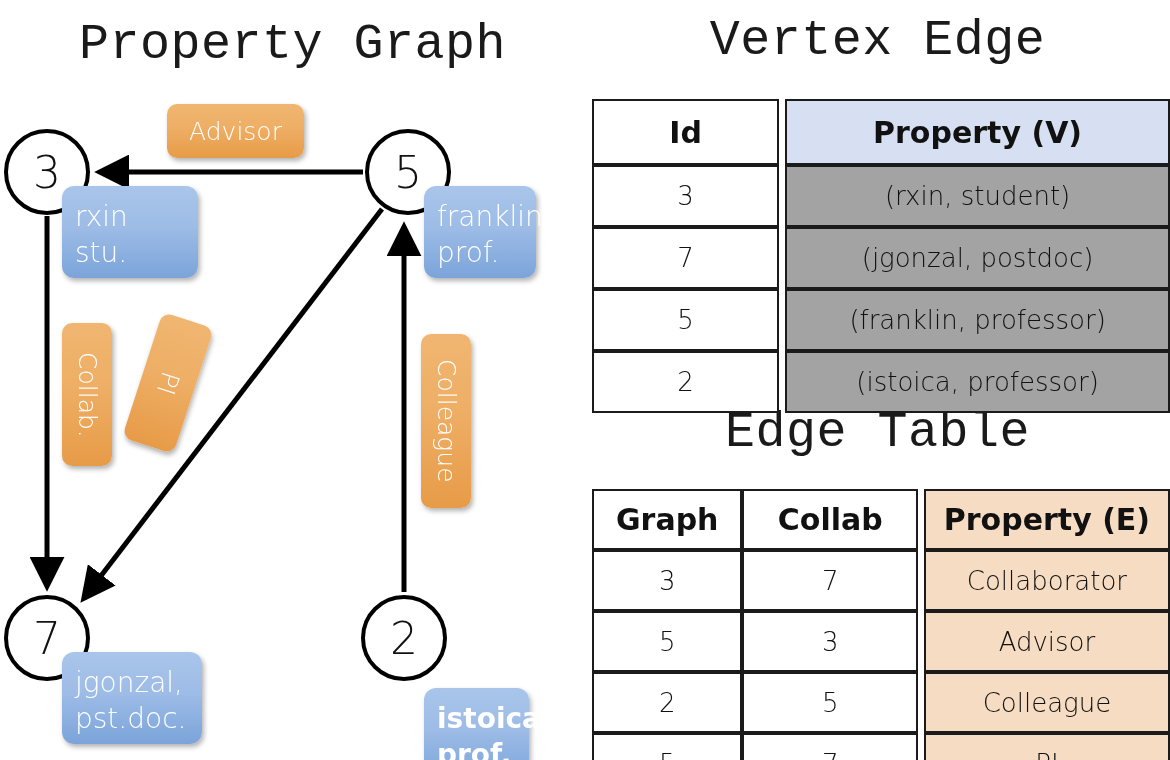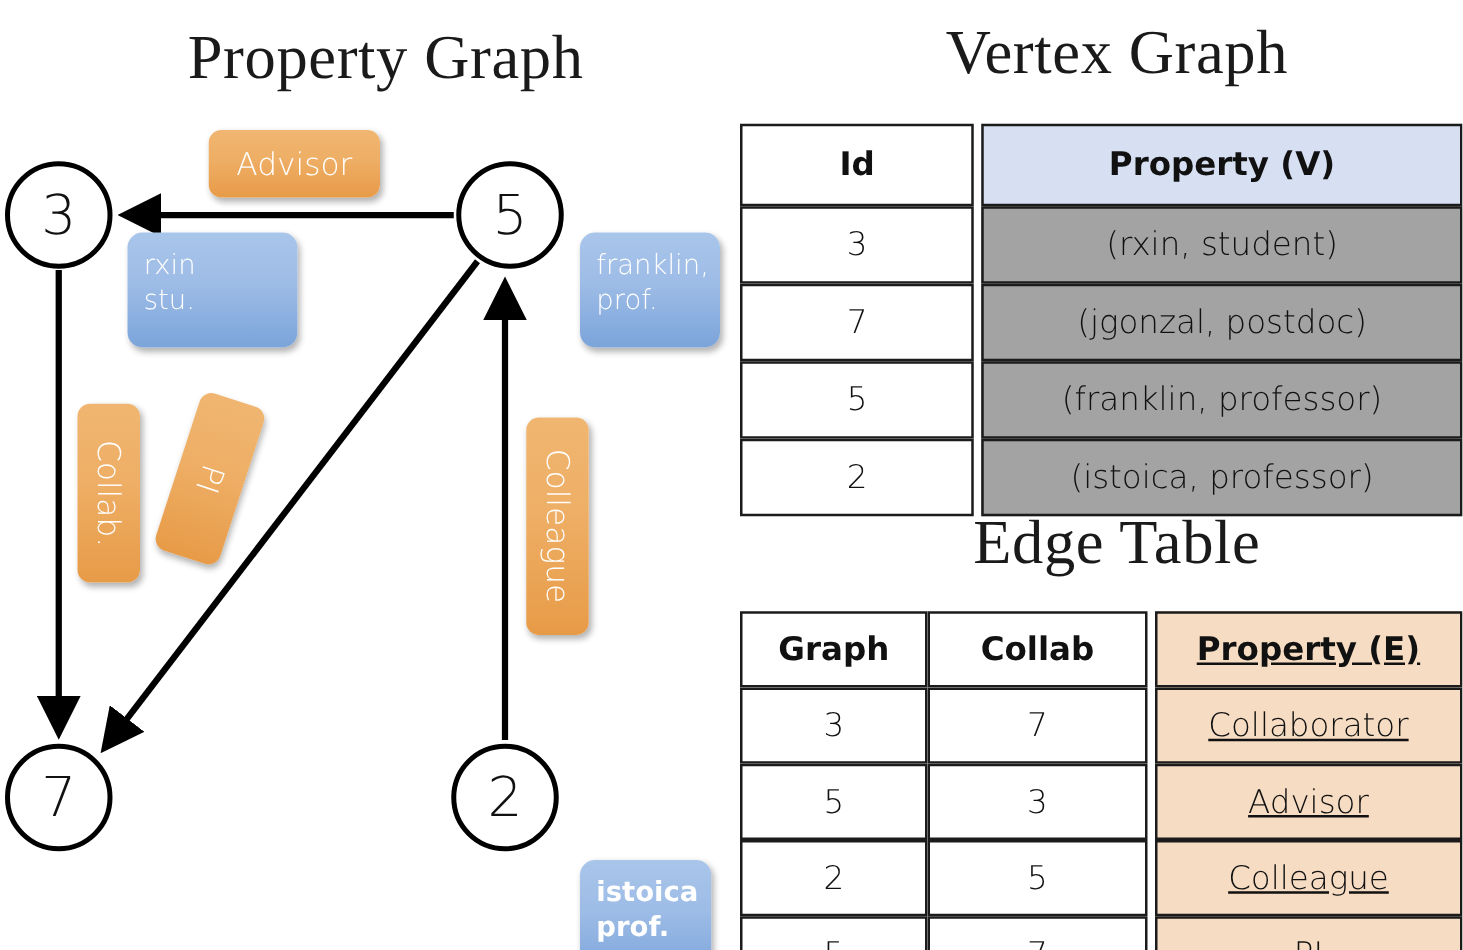--- a/index.html
+++ b/index.html
@@ -12,28 +12,27 @@
     height: 760px;
     position: relative;
     overflow: hidden;
     font-family: "Liberation Sans", sans-serif;
     color: #000000;
   }
 
   
   .title {
     position: absolute;
-    font-family: Liberation Serif, serif;
+    font-family: Liberation Mono, monospace;
     font-weight: 300;
     font-size: 50px;
     letter-spacing: 0.5px;
     color: #1a1a1a;
     white-space: nowrap;
     text-align: center;
-    padding-left: 16px;
   }
   #title-property-graph { left: 0;   top: 16px;  width: 585px; }
   #title-vertex-table   { left: 585px; top: 12px; width: 585px; }
   #title-edge-table     { left: 585px; top: 404px; width: 585px; }
 
   
   #graph-panel {
     position: absolute;
     left: 0; top: 0;
     width: 585px; height: 760px;
@@ -67,26 +66,25 @@
 
   
   .vbox {
     position: absolute;
     border-radius: 12px;
     background: linear-gradient(to bottom, #a9c5ea 0%, #9dbce6 45%, #7ba4da 100%);
     box-shadow: 2px 3px 5px rgba(0,0,0,0.30);
     color: #ffffff;
     font-family: "DejaVu Sans", sans-serif;
     font-weight: 300;
-    font-size: 22px;
+    font-size: 28px;
     line-height: 1.28;
     padding: 13px 0 10px 13px;
     box-sizing: border-box;
     z-index: 4;
-    margin-left: 40px;
   }
   #vbox-rxin     { left: 62px;  top: 186px; width: 136px; height: 92px; }
   #vbox-franklin { left: 424px; top: 186px; width: 112px; height: 92px; }
   #vbox-jgonzal  { left: 62px;  top: 652px; width: 140px; height: 92px; }
   #vbox-istoica  { left: 424px; top: 688px; width: 105px; height: 92px; font-weight: bold; }
 
   
   .ebox {
     position: absolute;
     border-radius: 10px;
@@ -120,41 +118,41 @@
     font-size: 26px;
     color: #111;
   }
   .tbl td, .tbl th {
     border: 2px solid #1b1b1b;
     text-align: center;
     padding: 0;
     font-weight: 300;
     background: #ffffff;
   }
-  .tbl th { font-weight: 700; font-size: 26px; }
+  .tbl th { font-weight: 700; font-size: 30px; }
 
   #vertex-table { left: 592px; top: 99px; }
   #vertex-table .col-id   { width: 186px; height: 58px; }
   #vertex-table .col-prop { width: 385px; height: 58px; background: #a3a3a3; }
   #vertex-table th.col-prop { background: #d6e0f2; margin-left: 20px; }
   #vertex-table .hrow .col-id, #vertex-table .hrow .col-prop { height: 62px; }
 
   #edge-table { left: 592px; top: 489px; }
   #edge-table .col-src  { width: 148px; height: 57px; }
   #edge-table .col-dst  { width: 174px; height: 57px; }
-  #edge-table .col-prop { width: 245px; height: 57px; background: #f6dcc2; text-decoration: underline; }
+  #edge-table .col-prop { width: 245px; height: 57px; background: #f6dcc2; }
   #edge-table th.col-prop { background: #f6dcc2; }
 
   .spacer-cell { border: none !important; background: transparent !important; width: 6px; }
 </style>
 </head>
 <body>
 
 <div class="title" id="title-property-graph">Property Graph</div>
-<div class="title" id="title-vertex-table">Vertex Graph</div>
+<div class="title" id="title-vertex-table">Vertex Edge</div>
 <div class="title" id="title-edge-table">Edge Table</div>
 
 <div id="graph-panel">
 
   <svg id="graph-edges" viewBox="0 0 585 760">
     <defs>
       <marker id="arrow" viewBox="0 0 12 12" refX="10" refY="6" markerWidth="7" markerHeight="7" orient="auto-start-reverse">
         <path d="M 0 0 L 12 6 L 0 12 z" fill="#000"></path>
       </marker>
     </defs>
@@ -174,20 +172,24 @@
   <div class="node" id="node-2">2</div>
 
   <div class="vbox" id="vbox-rxin">
     <div>rxin</div>
     <div>stu.</div>
   </div>
   <div class="vbox" id="vbox-franklin">
     <div>franklin,</div>
     <div>prof.</div>
   </div>
+  <div class="vbox" id="vbox-jgonzal">
+    <div>jgonzal,</div>
+    <div>pst.doc.</div>
+  </div>
   <div class="vbox" id="vbox-istoica">
     <div>istoica</div>
     <div>prof.</div>
   </div>
 
   <div class="ebox" id="ebox-advisor">
     <span>Advisor</span>
   </div>
   <div class="ebox" id="ebox-collab">
     <span class="vtext">Collab.</span>

